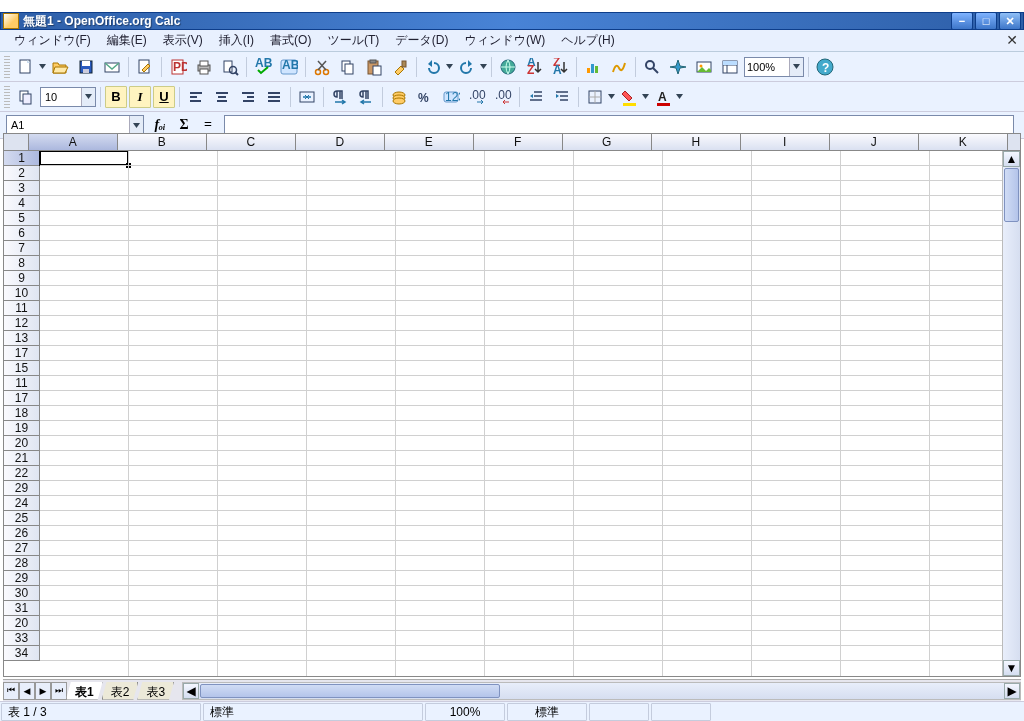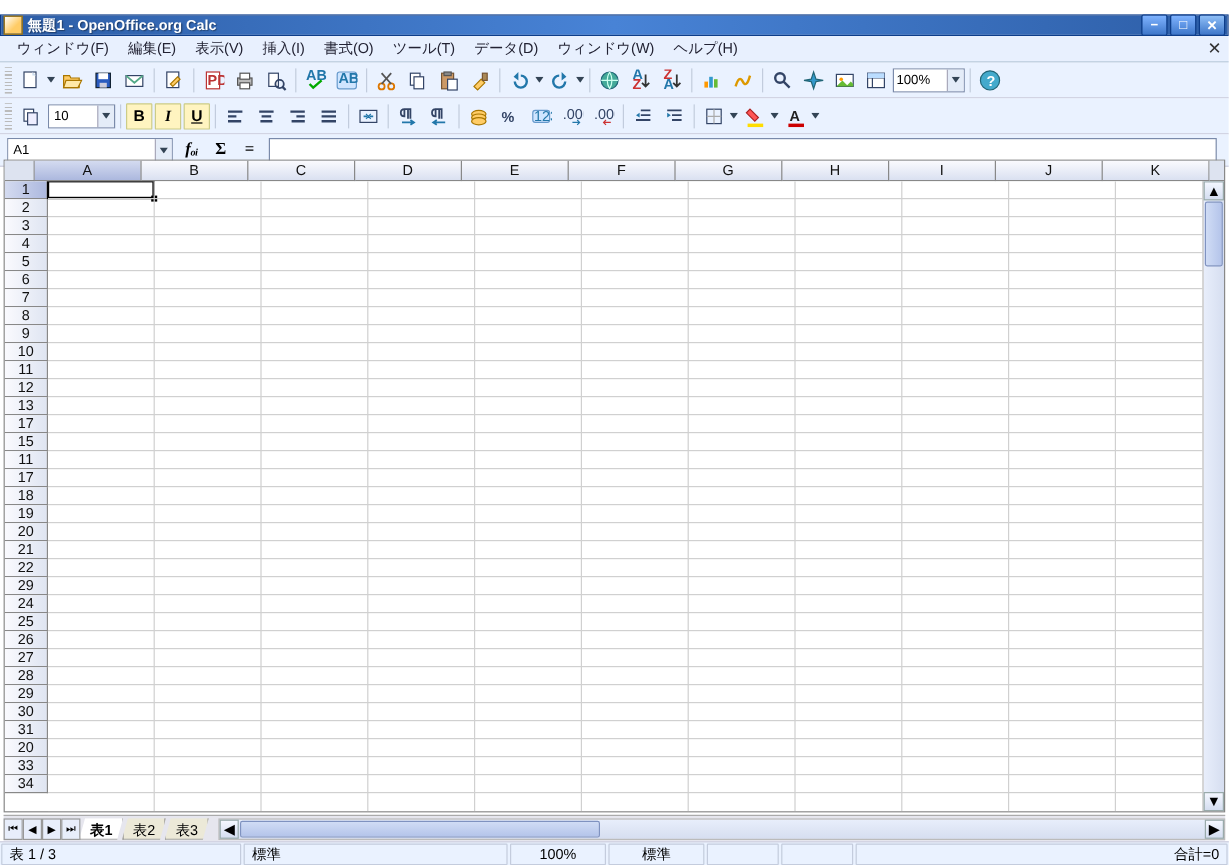--- a/index.html
+++ b/index.html
@@ -605,14 +605,13 @@
   </div>
 </div>
 
 <div class="statusbar">
   <div class="status-cell" style="width:200px;text-align:left;">表 1 / 3</div>
   <div class="status-cell" style="width:220px;text-align:left;">標準</div>
   <div class="status-cell" style="width:80px;">100%</div>
   <div class="status-cell" style="width:80px;">標準</div>
   <div class="status-cell" style="width:60px;"></div>
   <div class="status-cell" style="width:60px;"></div>
-  <div class="status-cell" style="flex:1;text-align:right;">合計=0</div>
 </div>
 
 </body></html>

